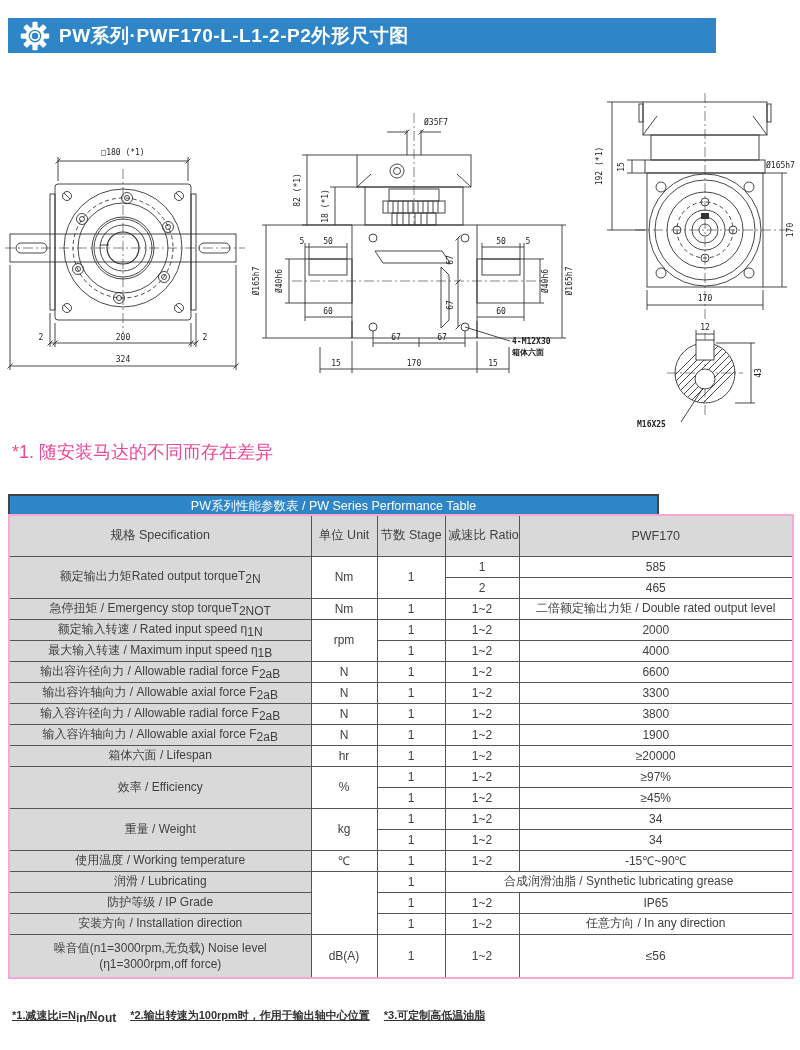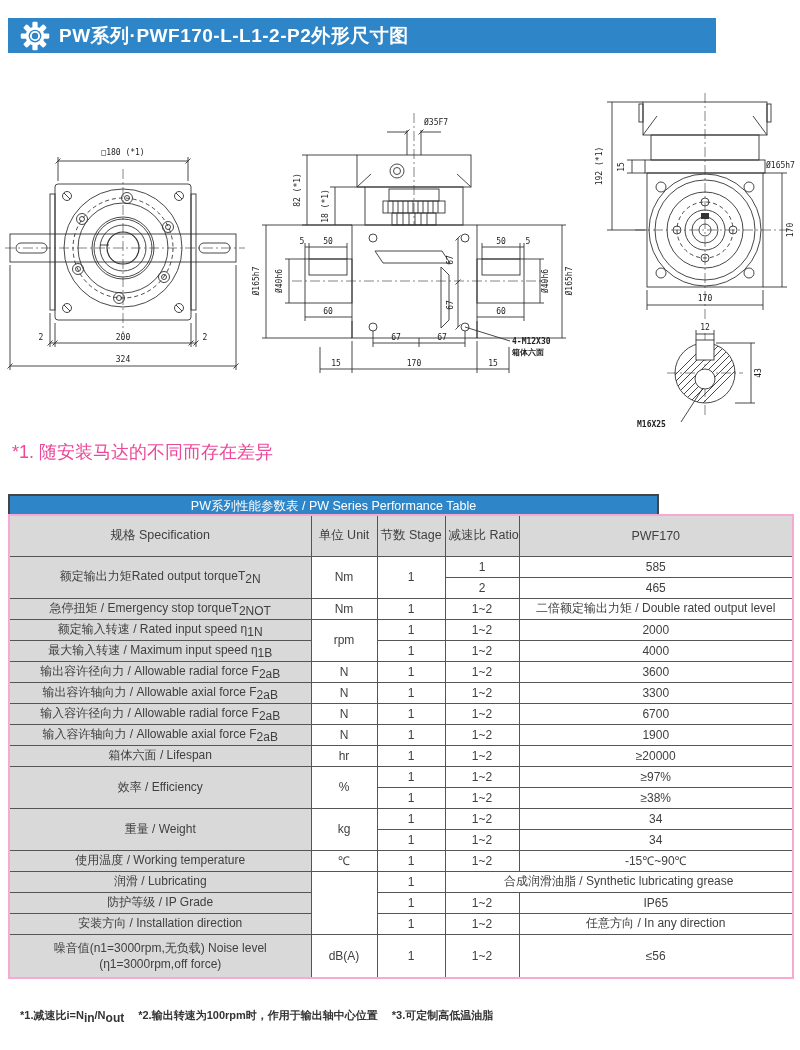--- a/index.html
+++ b/index.html
@@ -42,21 +42,21 @@
   }
   table.spec td{
     border:1px solid #555;text-align:center;padding:0 3px;height:21px;
     box-sizing:border-box;overflow:hidden;white-space:nowrap;
   }
   td.gray{background:#D9D9D9;}
   tr.hdr td{height:41px;font-size:12.5px;}
   tr.noise td{height:44px;white-space:normal;}
   .subscript{font-size:12px;vertical-align:-3px;}
   
-  .footnotes{position:absolute;left:20px;top:1008px;font-size:11px;font-weight:bold;color:#333;}
+  .footnotes{position:absolute;left:12px;top:1008px;font-size:11px;font-weight:bold;color:#333;text-decoration:underline;}
   .footnotes .gap{display:inline-block;width:14px;}
 </style>
 </head>
 <body>
 
 <div class="header-bar">
   <svg width="30" height="30" viewBox="-20 -20 40 40">
     <g fill="#fff" stroke="none">
       <rect x="-3.5" y="-19" width="7" height="9" rx="1.5"></rect>
       <rect x="-3.5" y="-19" width="7" height="9" rx="1.5" transform="rotate(45)"></rect>
@@ -386,35 +386,35 @@
         <td>1</td>
         <td>1~2</td>
         <td>4000</td>
       </tr>
 
       <tr>
         <td class="gray"><span>输出容许径向力 / Allowable radial force F</span><span class="subscript">2aB</span></td>
         <td>N</td>
         <td>1</td>
         <td>1~2</td>
-        <td>3600</td>
+        <td>6600</td>
       </tr>
       <tr>
         <td class="gray"><span>输出容许轴向力 / Allowable axial force F</span><span class="subscript">2aB</span></td>
         <td>N</td>
         <td>1</td>
         <td>1~2</td>
         <td>3300</td>
       </tr>
       <tr>
         <td class="gray"><span>输入容许径向力 / Allowable radial force F</span><span class="subscript">2aB</span></td>
         <td>N</td>
         <td>1</td>
         <td>1~2</td>
-        <td>6700</td>
+        <td>3800</td>
       </tr>
       <tr>
         <td class="gray"><span>输入容许轴向力 / Allowable axial force F</span><span class="subscript">2aB</span></td>
         <td>N</td>
         <td>1</td>
         <td>1~2</td>
         <td>1900</td>
       </tr>
 
       <tr>
@@ -428,21 +428,21 @@
       <tr>
         <td class="gray" rowspan="2">效率 / Efficiency</td>
         <td rowspan="2">%</td>
         <td>1</td>
         <td>1~2</td>
         <td>≥97%</td>
       </tr>
       <tr>
         <td>1</td>
         <td>1~2</td>
-        <td>≥38%</td>
+        <td>≥45%</td>
       </tr>
 
       <tr>
         <td class="gray" rowspan="2">重量 / Weight</td>
         <td rowspan="2">kg</td>
         <td>1</td>
         <td>1~2</td>
         <td>34</td>
       </tr>
       <tr>

